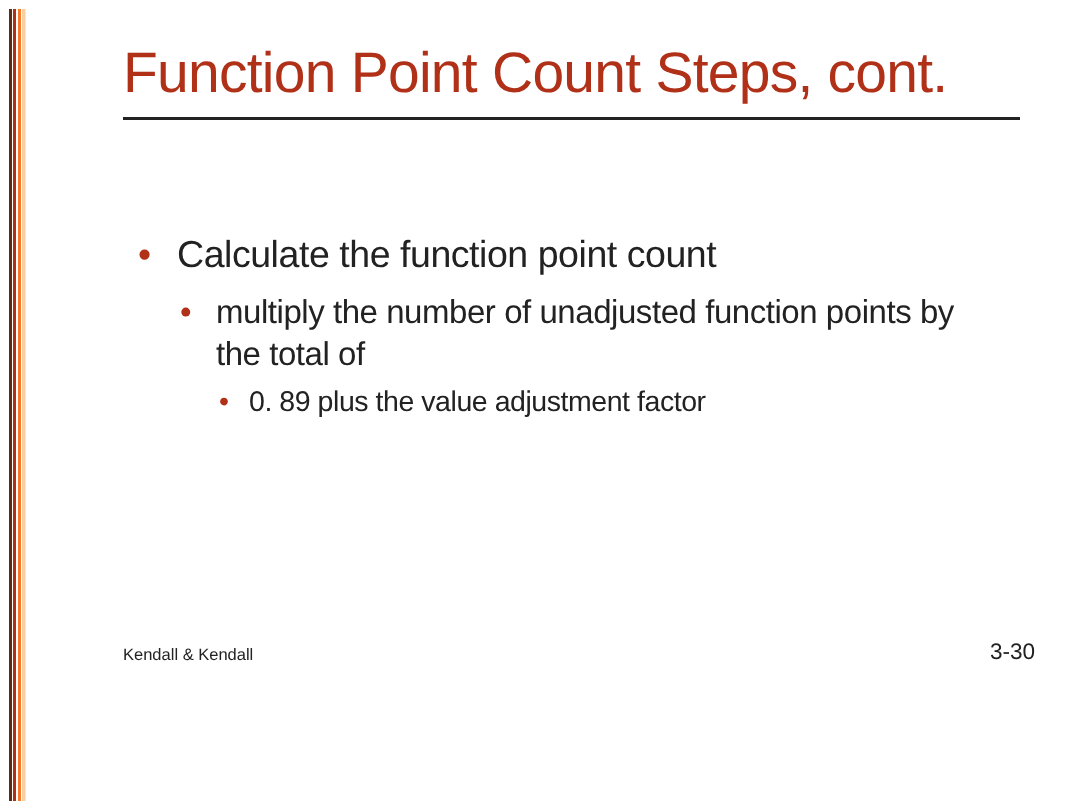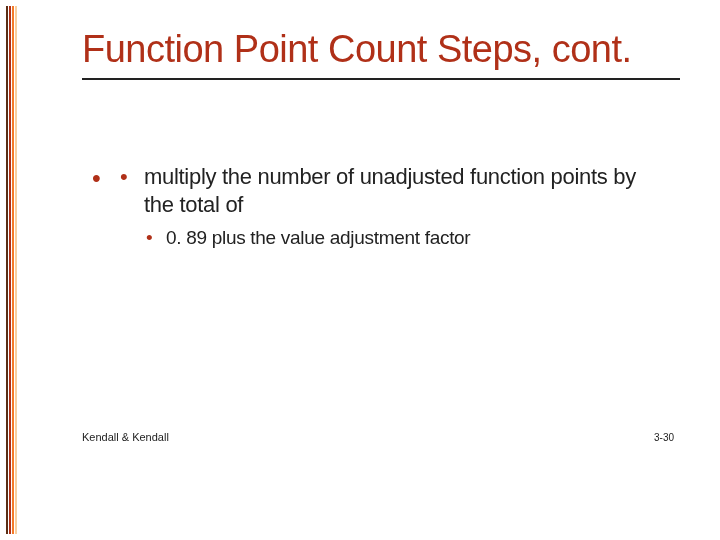--- a/index.html
+++ b/index.html
@@ -122,41 +122,42 @@
   }
   .footer-left {
     position: absolute;
     left: 82px;
     bottom: 22px;
     font-size: 11px;
     color: #222;
   }
   .footer-right {
     position: absolute;
-    right: 46px;
+    right: 30px;
     bottom: 22px;
-    font-size: 10px;
+    font-size: 15px;
     color: #222;
   }
 </style>
 </head>
 <body>
 
 <div class="slide">
 
   <div class="side-accent"></div>
 
   <div class="title-wrap">
     <h1 class="title">Function Point Count Steps, cont.</h1>
     <hr class="title-rule">
   </div>
 
   <div class="content">
     <ul class="lvl1">
       <li>
+        <span>Calculate the function point count</span>
         <ul class="lvl2">
           <li>
             <span>multiply the number of unadjusted function points by the total of</span>
             <ul class="lvl3">
               <li>
                 <span>0. 89 plus the value adjustment factor</span>
               </li>
             </ul>
           </li>
         </ul>

